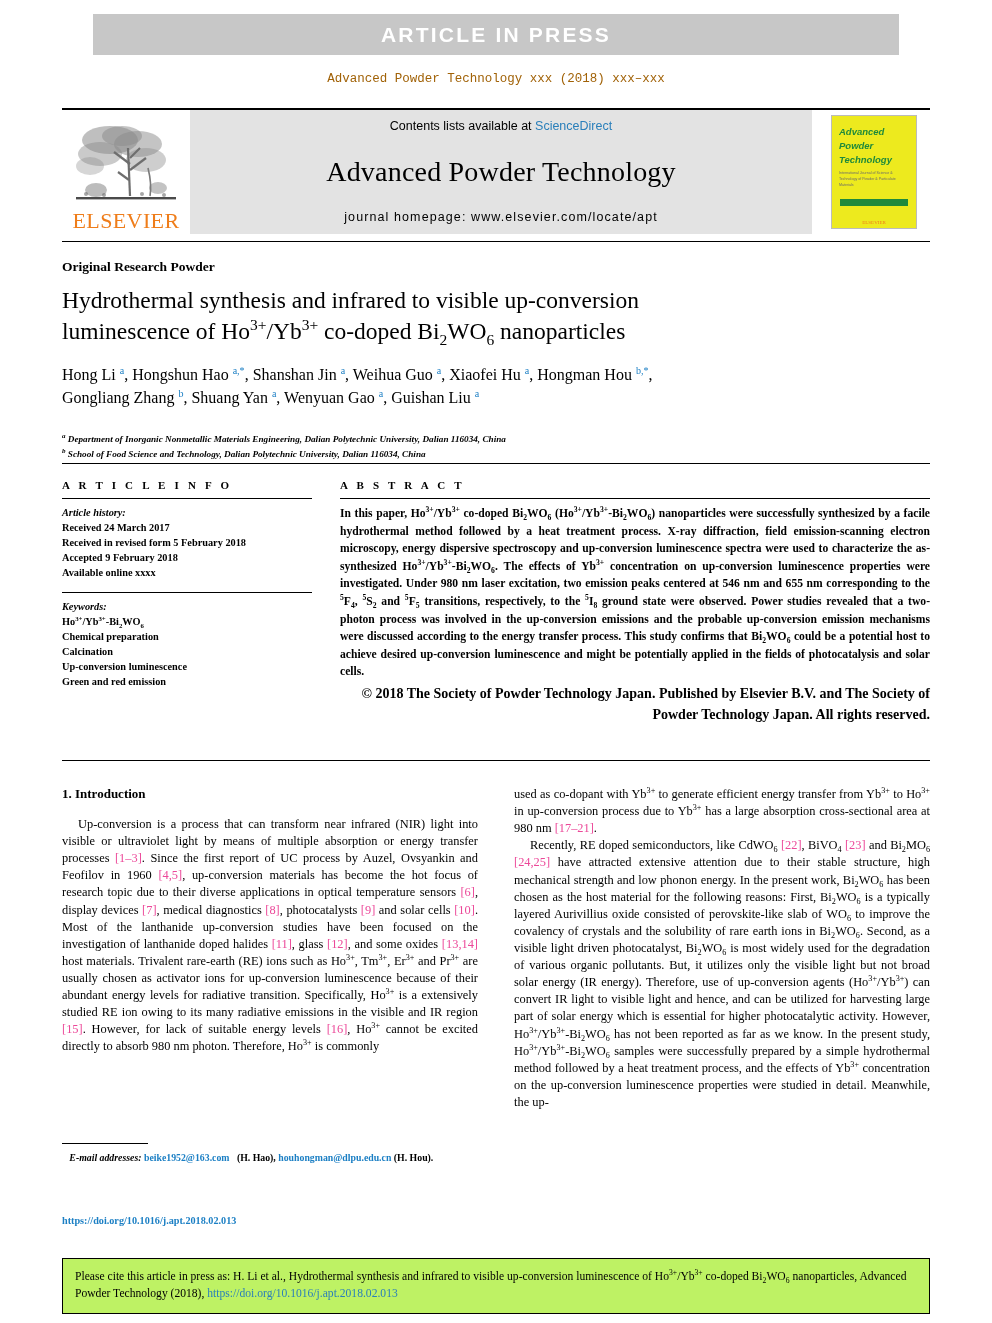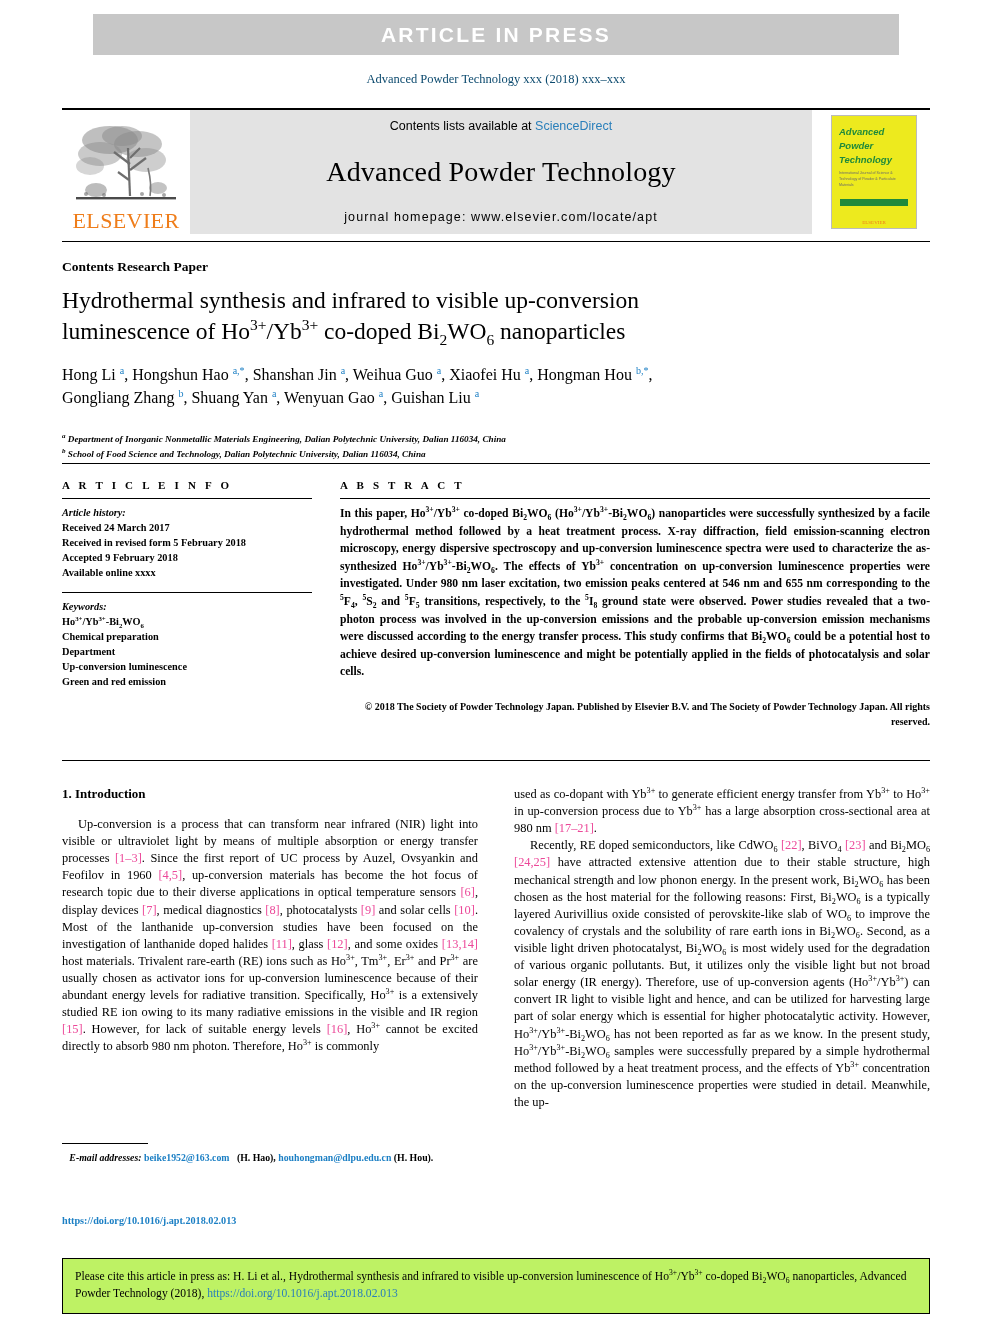--- a/index.html
+++ b/index.html
@@ -43,22 +43,22 @@
   }
 
   
   .running-head {
     position: absolute;
     left: 0;
     top: 72px;
     width: 992px;
     text-align: center;
     font-size: 12.5px;
-    color: #0c4a6e;
-    font-family: Liberation Serif, serif;
+    color: #a16207;
+    font-family: Liberation Mono, monospace;
   }
 
   
   .masthead {
     position: absolute;
     left: 62px;
     top: 108px;
     width: 868px;
     height: 126px;
     border-top: 2px solid #000;
@@ -258,25 +258,25 @@
     margin-top: 12px;
     margin-bottom: 6px;
   }
   .abstract-text {
     font-size: 11.6px;
     line-height: 1.52;
     text-align: justify;
     font-weight: bold;
   }
   .abstract-copy {
-    font-size: 10px;
+    font-size: 14px;
     line-height: 1.52;
     text-align: right;
     font-weight: bold;
-    margin-top: 18px;
+    margin-top: 2px;
   }
   .rule-bottom {
     position: absolute;
     left: 62px;
     top: 760px;
     width: 868px;
     border-top: 1px solid #000;
   }
 
   
@@ -428,21 +428,21 @@
           <div class="cover-bar"></div>
           <div class="cover-elsev">ELSEVIER</div>
         </div>
       </div>
 
     </div>
   </div>
 
   <div class="divider-thin"></div>
 
-  <div class="paper-type">Contents Research Paper</div>
+  <div class="paper-type">Original Research Powder</div>
 
   <div class="paper-title">
     <span>Hydrothermal synthesis and infrared to visible up-conversion</span><br>
     <span><span>luminescence of Ho</span><sup>3+</sup><span>/Yb</span><sup>3+</sup><span> co-doped Bi</span><sub>2</sub><span>WO</span><sub>6</sub><span> nanoparticles</span></span>
   </div>
 
   <div class="authors">
     Hong Li <sup>a</sup>, Hongshun Hao <sup>a,*</sup>, Shanshan Jin <sup>a</sup>, Weihua Guo <sup>a</sup>, Xiaofei Hu <sup>a</sup>, Hongman Hou <sup>b,*</sup>,<br>
     Gongliang Zhang <sup>b</sup>, Shuang Yan <sup>a</sup>, Wenyuan Gao <sup>a</sup>, Guishan Liu <sup>a</sup>
   </div>
@@ -462,21 +462,21 @@
       <div>Received 24 March 2017</div>
       <div>Received in revised form 5 February 2018</div>
       <div>Accepted 9 February 2018</div>
       <div>Available online xxxx</div>
     </div>
     <div class="hr-sec2"></div>
     <div class="info-group">
       <div class="lbl">Keywords:</div>
       <div>Ho<sup>3+</sup>/Yb<sup>3+</sup>-Bi<sub>2</sub>WO<sub>6</sub></div>
       <div>Chemical preparation</div>
-      <div>Department</div>
+      <div>Calcination</div>
       <div>Up-conversion luminescence</div>
       <div>Green and red emission</div>
     </div>
   </div>
 
   <div class="abs-col">
     <div class="sec-head">A B S T R A C T</div>
     <div class="hr-sec"></div>
     <div class="abstract-text">
       In this paper, Ho<sup>3+</sup>/Yb<sup>3+</sup> co-doped Bi<sub>2</sub>WO<sub>6</sub> (Ho<sup>3+</sup>/Yb<sup>3+</sup>-Bi<sub>2</sub>WO<sub>6</sub>) nanoparticles were successfully synthesized by a facile hydrothermal method followed by a heat treatment process. X-ray diffraction, field emission-scanning electron microscopy, energy dispersive spectroscopy and up-conversion luminescence spectra were used to characterize the as-synthesized Ho<sup>3+</sup>/Yb<sup>3+</sup>-Bi<sub>2</sub>WO<sub>6</sub>. The effects of Yb<sup>3+</sup> concentration on up-conversion luminescence properties were investigated. Under 980 nm laser excitation, two emission peaks centered at 546 nm and 655 nm corresponding to the <sup>5</sup>F<sub>4</sub>, <sup>5</sup>S<sub>2</sub> and <sup>5</sup>F<sub>5</sub> transitions, respectively, to the <sup>5</sup>I<sub>8</sub> ground state were observed. Power studies revealed that a two-photon process was involved in the up-conversion emissions and the probable up-conversion emission mechanisms were discussed according to the energy transfer process. This study confirms that Bi<sub>2</sub>WO<sub>6</sub> could be a potential host to achieve desired up-conversion luminescence and might be potentially applied in the fields of photocatalysis and solar cells.

